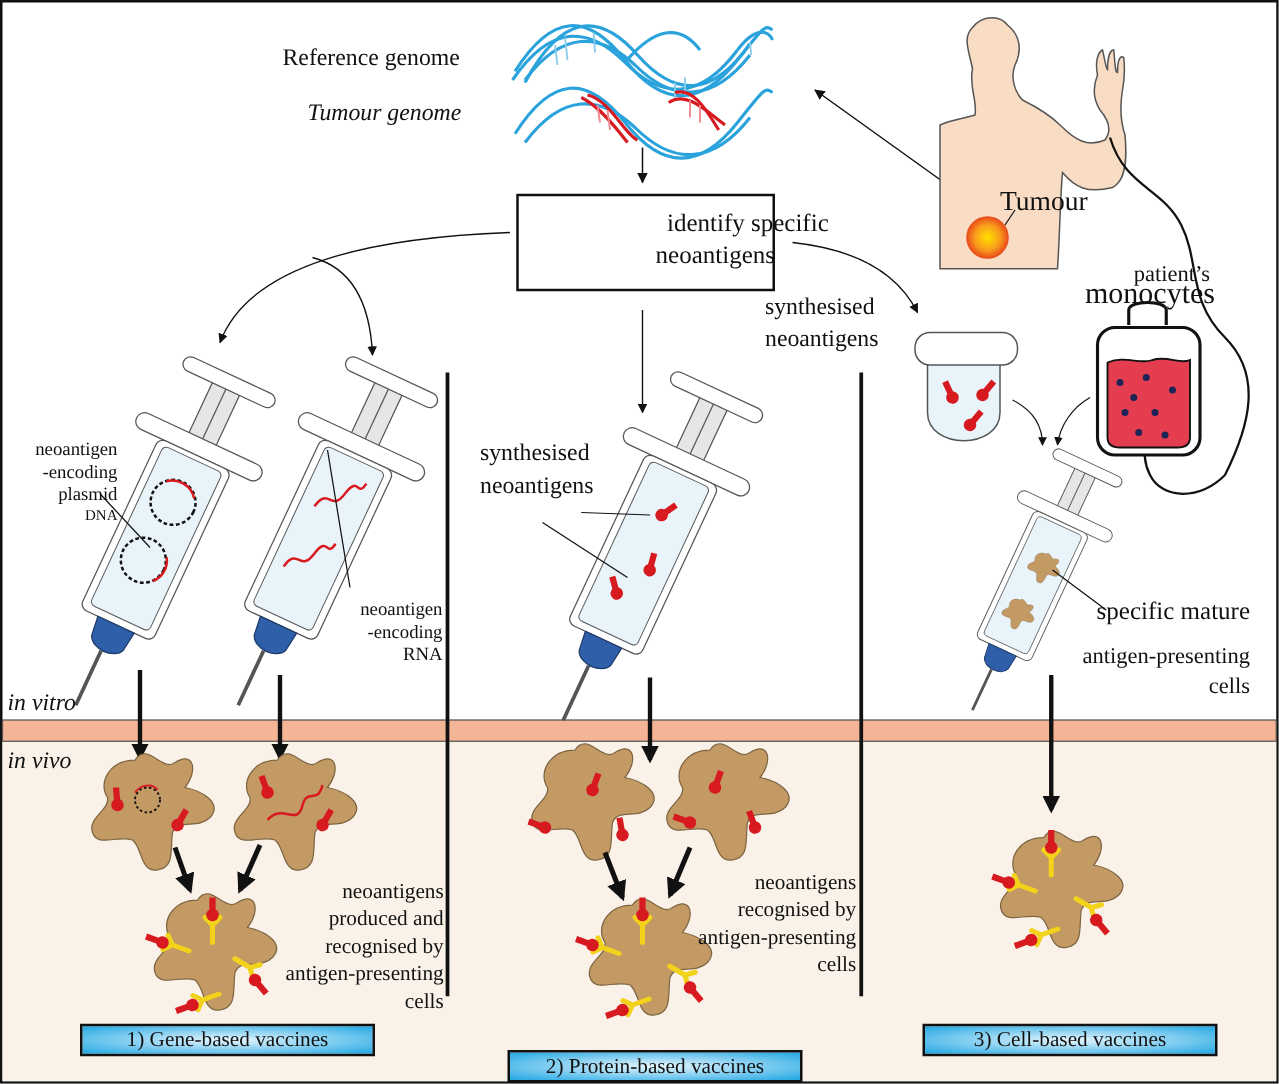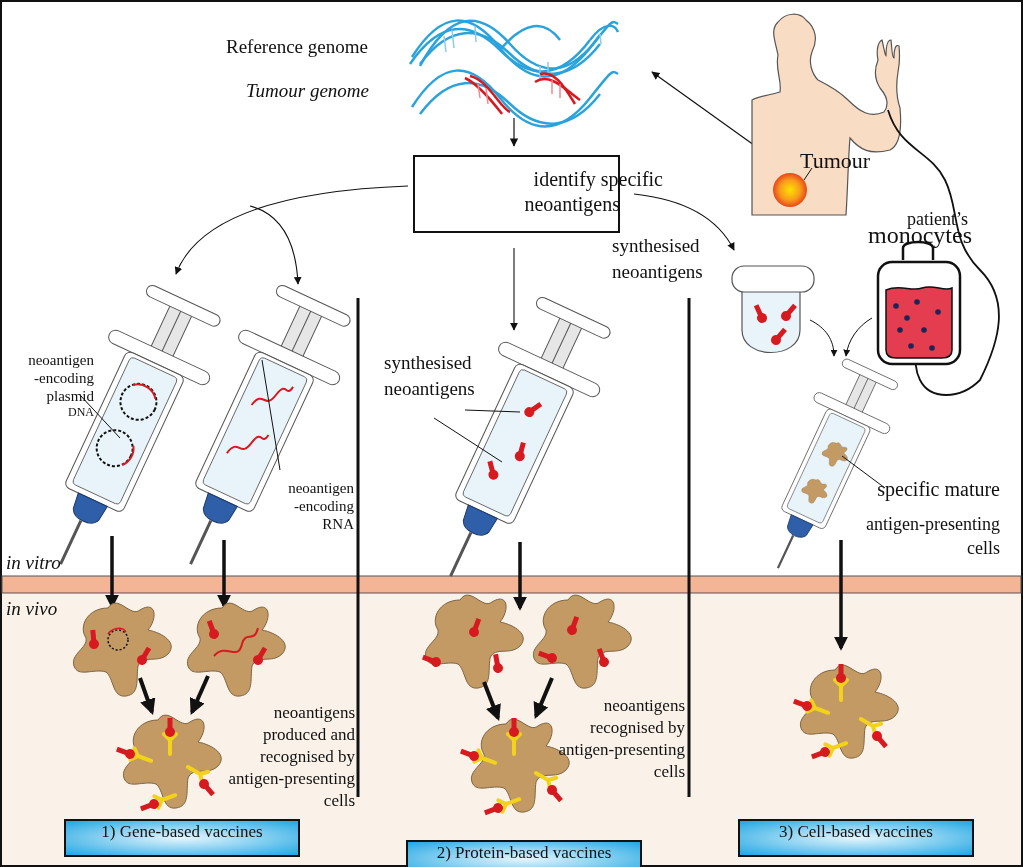--- a/index.html
+++ b/index.html
@@ -1,21 +1,21 @@
 <!DOCTYPE html>
 <html><head>
 <meta charset="utf-8">
 <style>
   html, body { margin: 0; padding: 0; background: #ffffff; }
   body { width: 1023px; height: 867px; position: relative; overflow: hidden; }
   #frame { position: absolute; left: 0; top: 0; width: 1023px; height: 867px; }
   .label { position: absolute; font-family: "Liberation Serif", serif; color: #111; text-align: right; line-height: 1.15; white-space: nowrap; }
   .label.left { text-align: center; }
   .label.italic { font-style: italic; }
-  .badge { position: absolute; height: 38px; border: 2px solid #111; box-sizing: border-box;
+  .badge { position: absolute; height: 26px; border: 2px solid #111; box-sizing: border-box;
            background: radial-gradient(ellipse at center, #e6f6fd 0%, #8fd3f2 45%, #1fa6e2 100%);
            font-family: "Liberation Serif", serif; font-size: 17px; text-align: center; line-height: 22px; color: #111; }
   .idbox { position: absolute; left: 413px; top: 155px; width: 207px; height: 78px; border: 2px solid #111; box-sizing: border-box; background: #fff; }
 </style>
 </head>
 <body>
 
 <svg id="frame" width="1023" height="867" viewBox="0 0 1023 867" xmlns="http://www.w3.org/2000/svg">
   <defs>
     <marker id="ah" viewBox="0 0 10 10" refX="9" refY="5" markerWidth="7" markerHeight="7" orient="auto">

